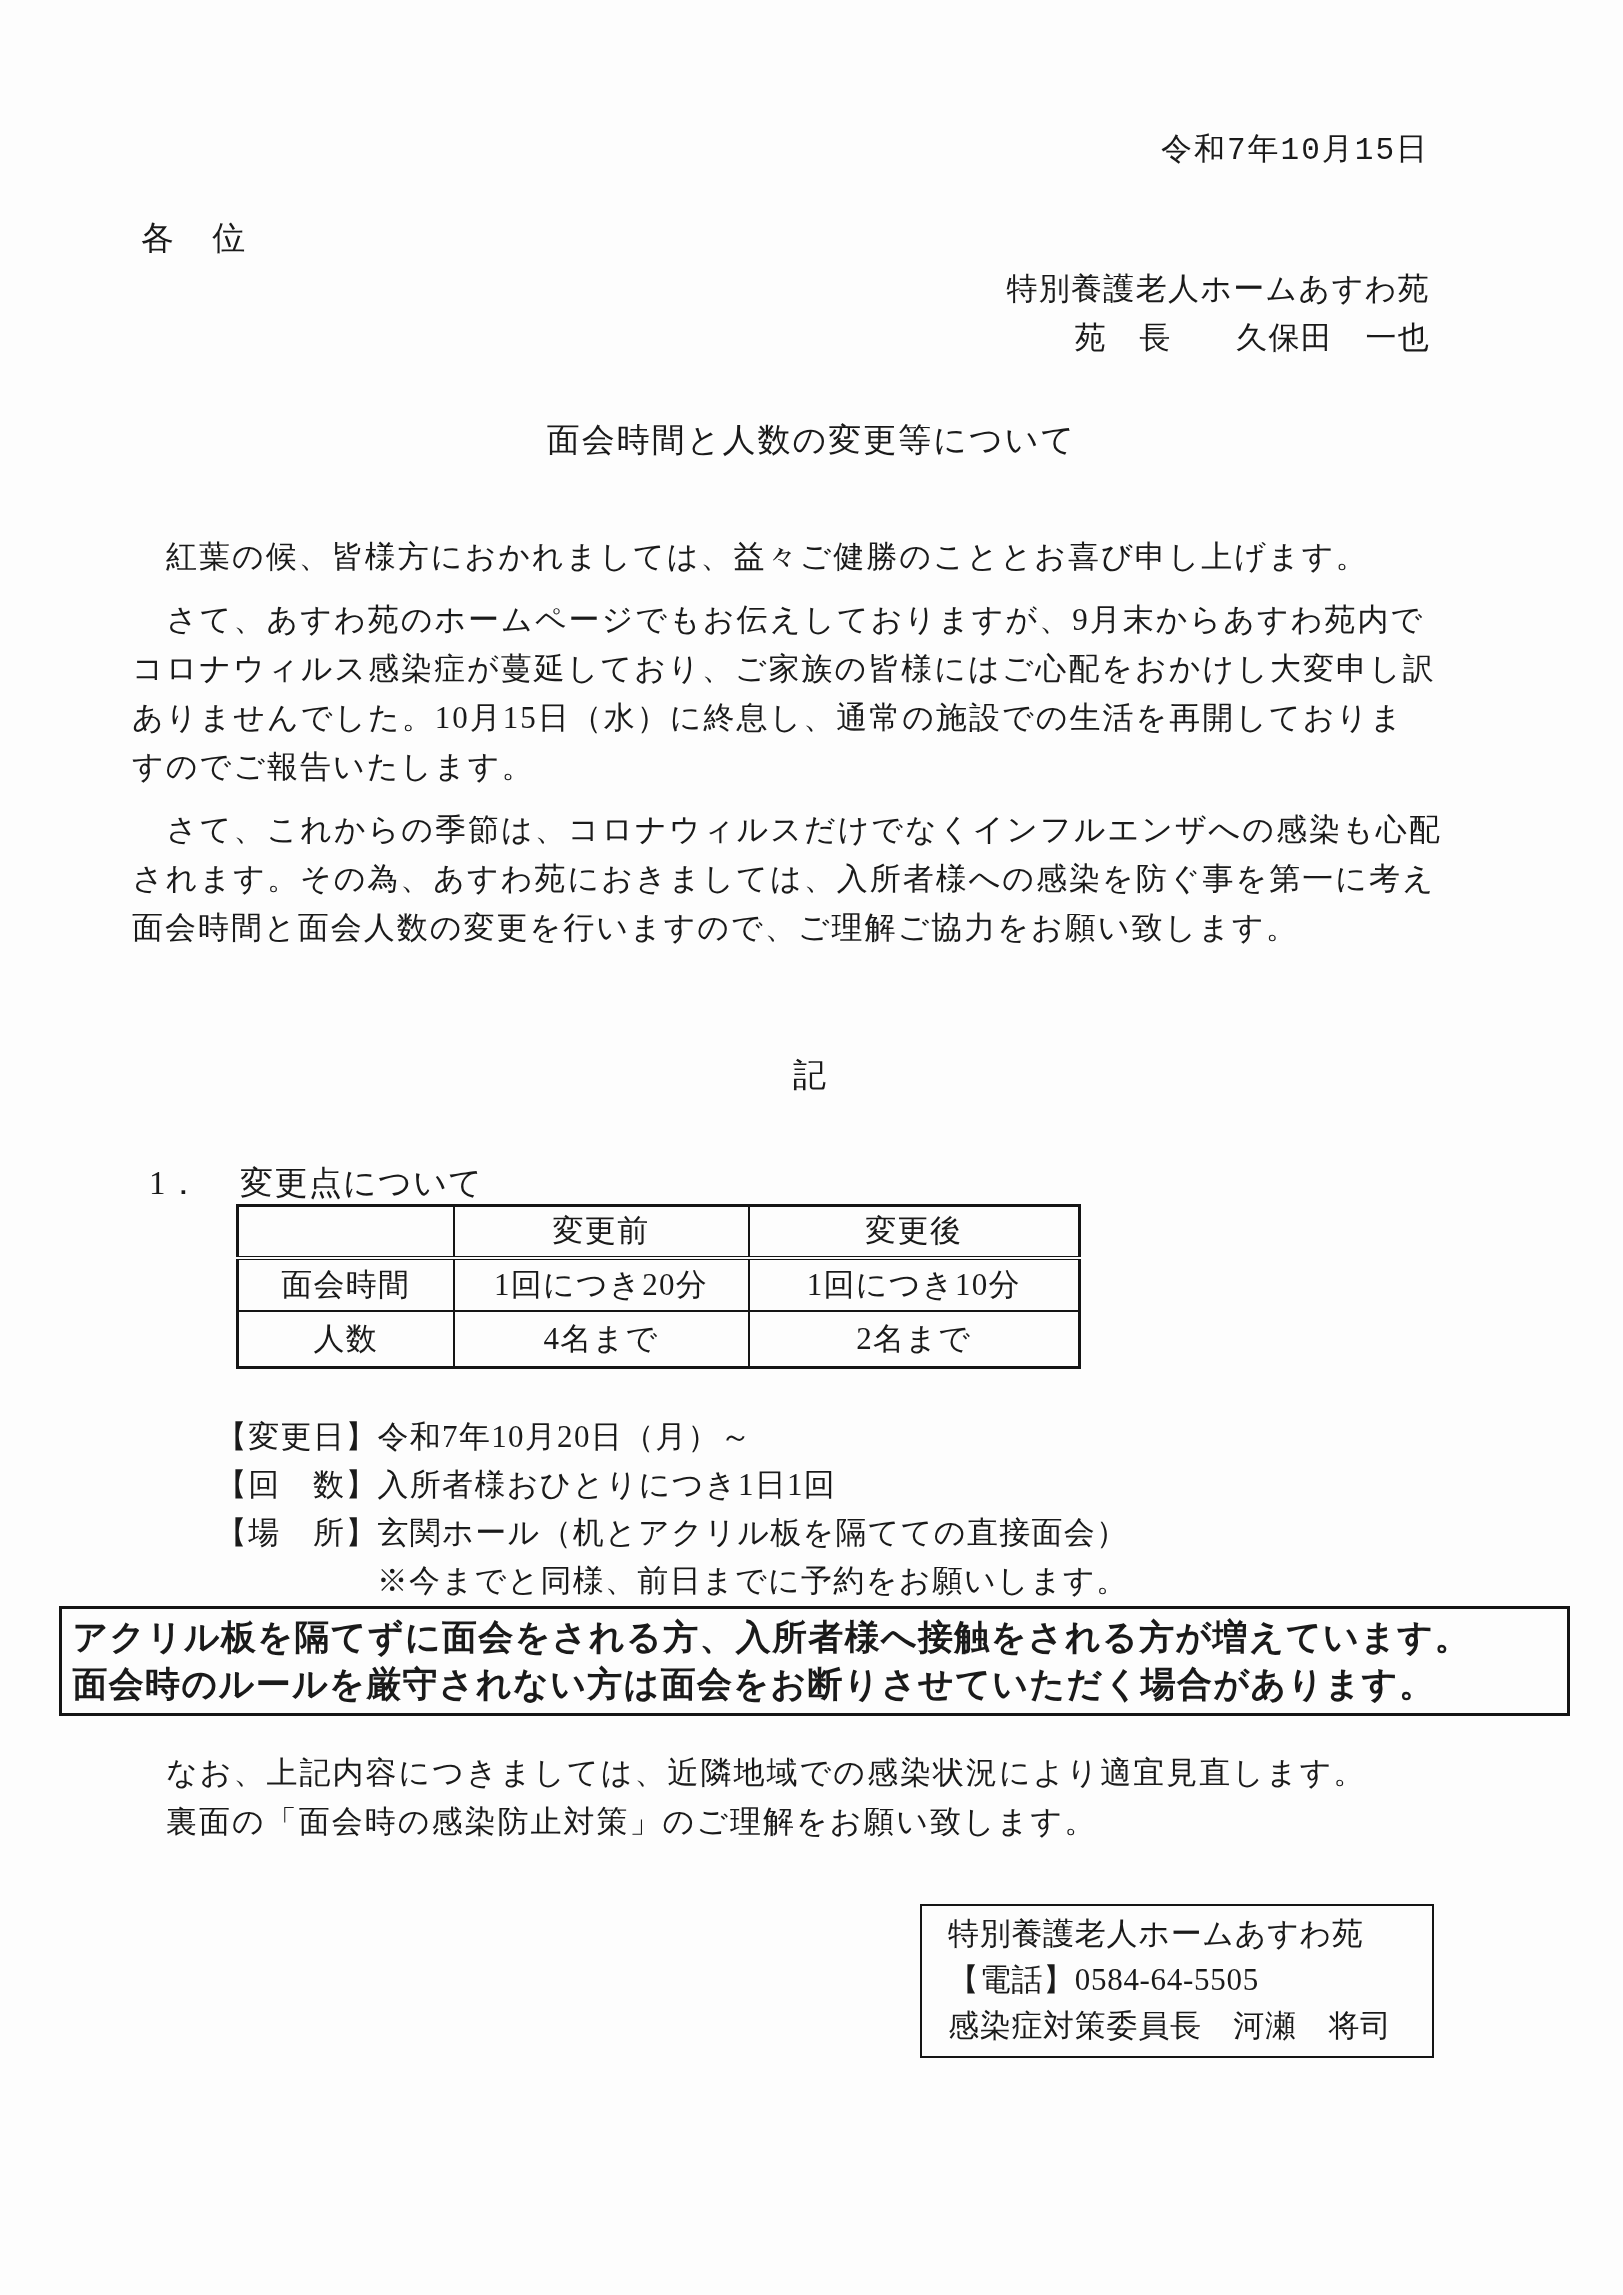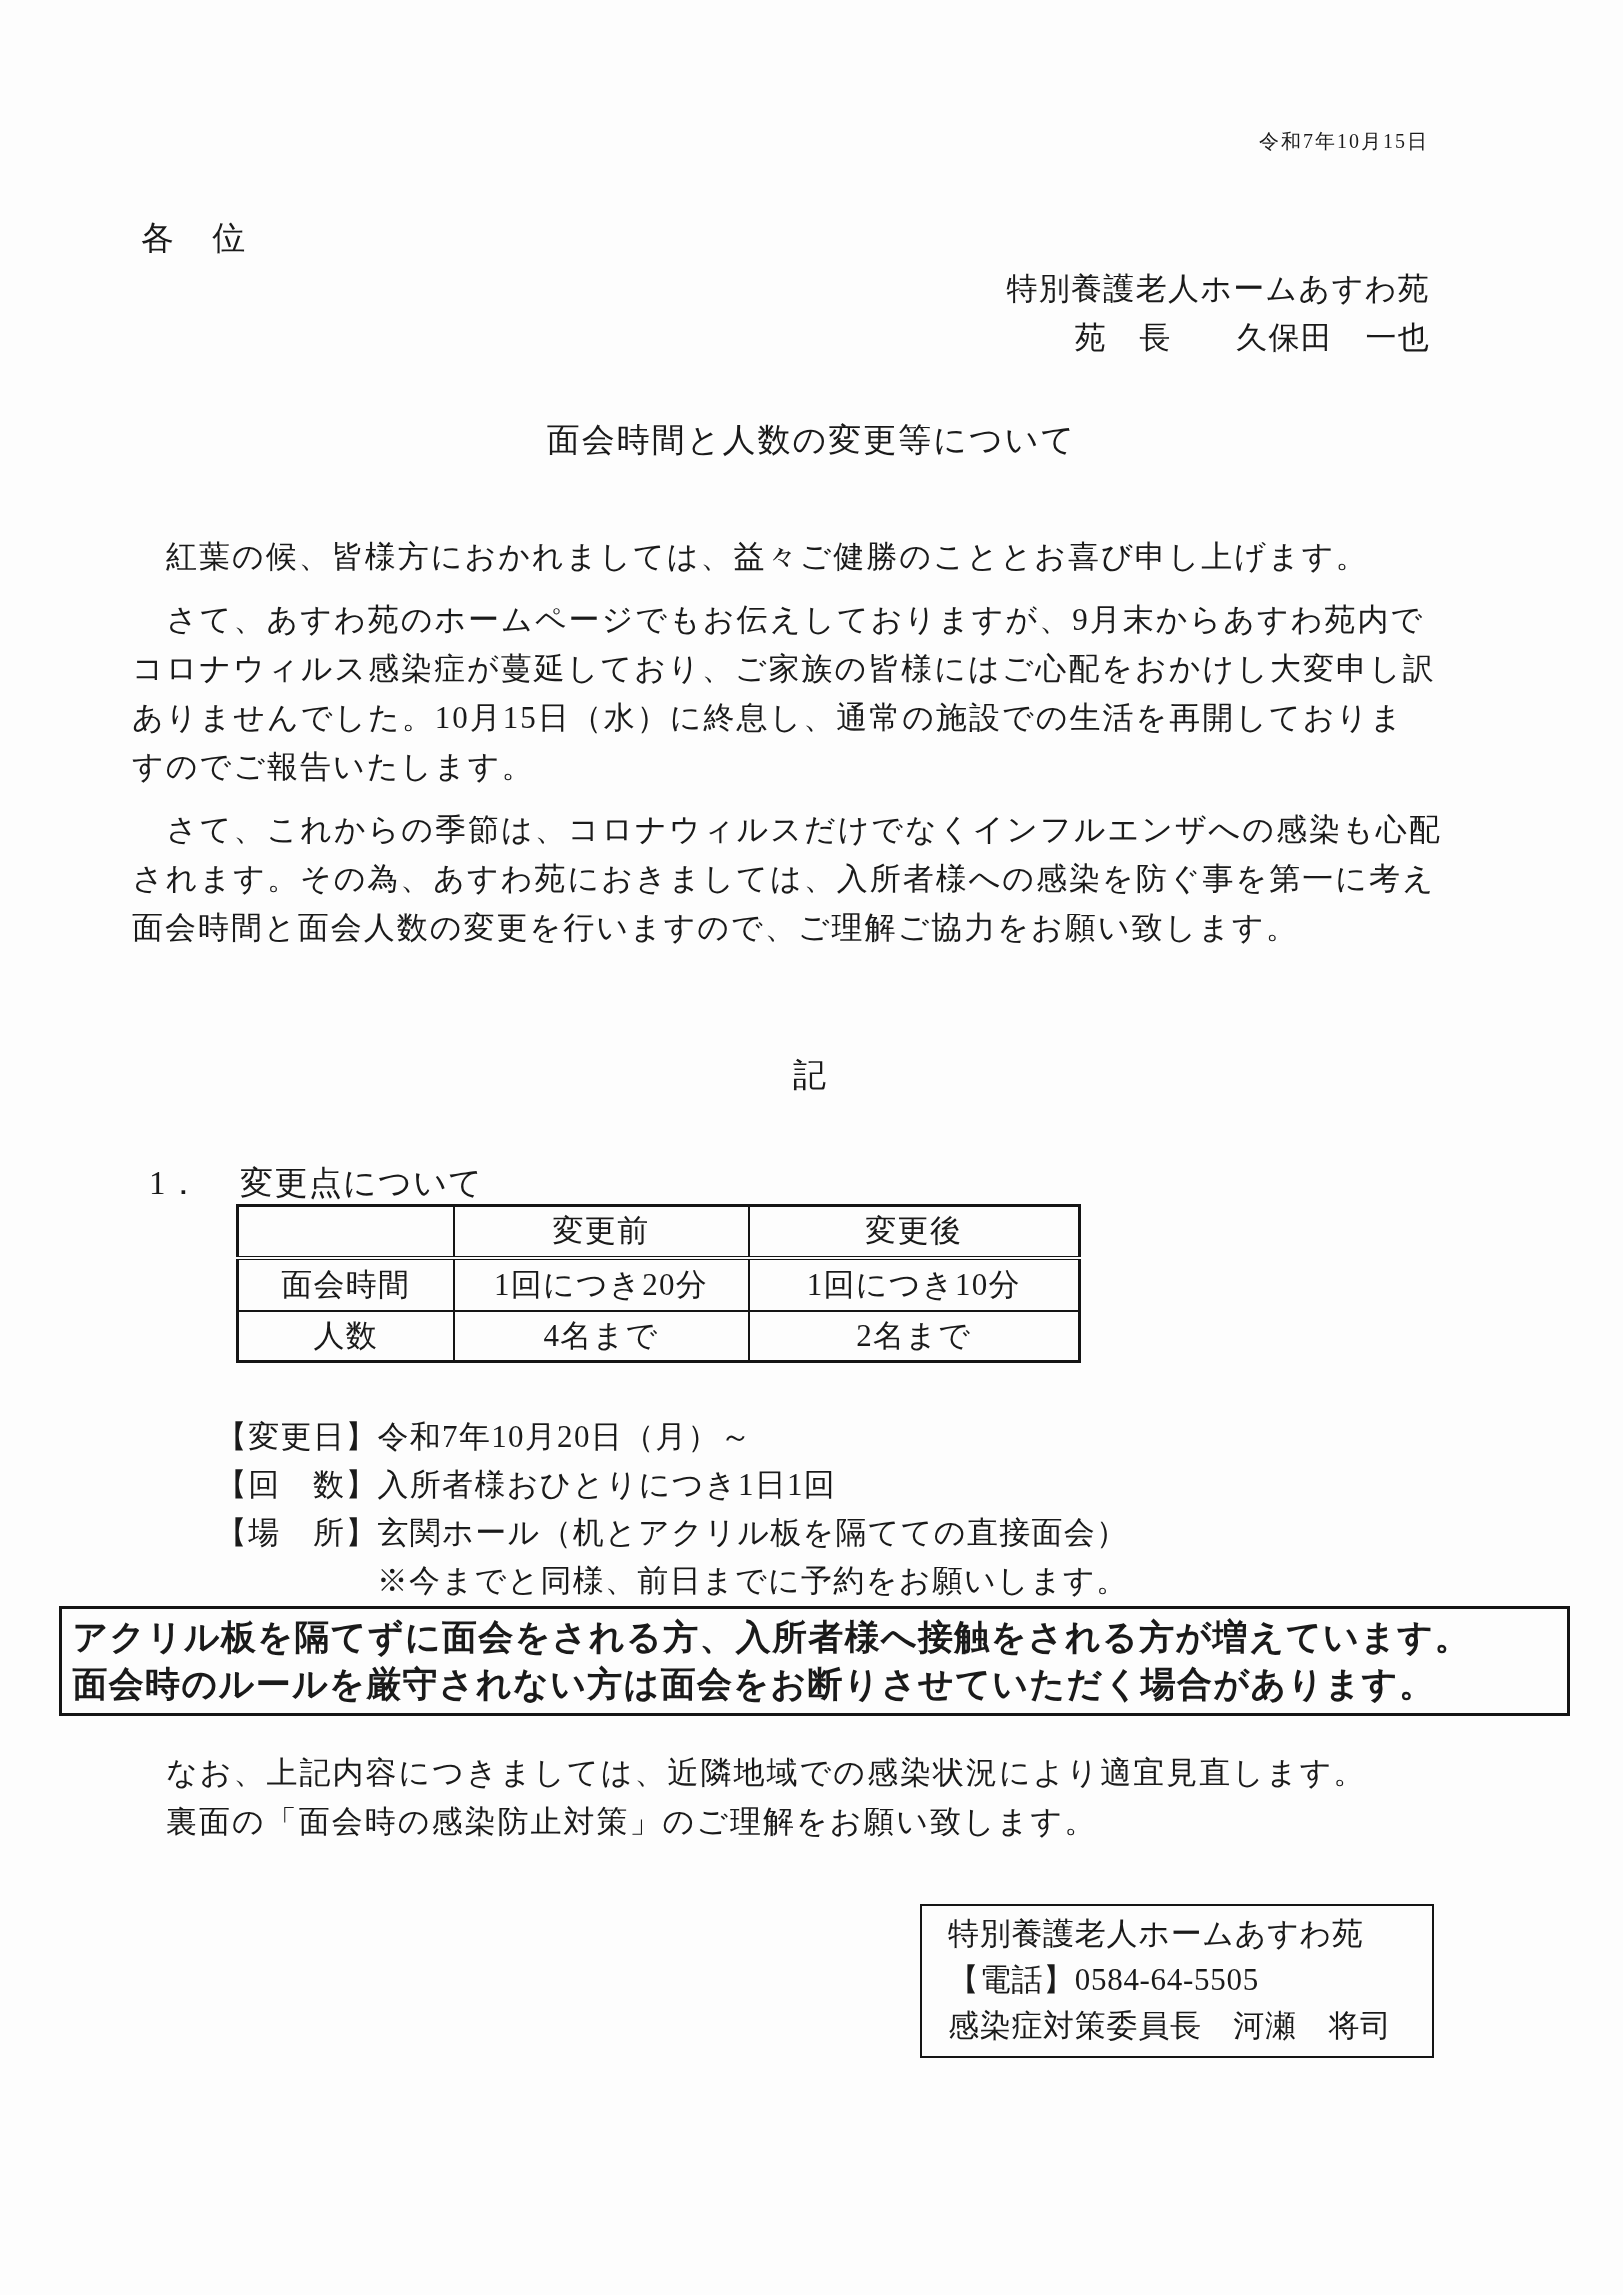--- a/index.html
+++ b/index.html
@@ -6,21 +6,21 @@
   .page{
     position:relative;
     width:1623px;height:2295px;
     margin:0 auto;
     background:#fdfdfd;
     color:#1a1a1a;
     font-family:"Liberation Serif","DejaVu Serif",serif;
     overflow:hidden;
   }
   .abs{position:absolute;}
-  .date{top:128px;right:194px;font-size:20px;letter-spacing:2px;}
+  .date{top:128px;right:194px;font-size:31px;letter-spacing:2px;font-family:Liberation Mono, monospace;}
   .recipient{top:216px;left:141px;font-size:33px;letter-spacing:2.6px;}
   .sender{top:264px;right:193px;text-align:right;font-size:31px;line-height:49px;letter-spacing:1.3px;}
   .doc-title{top:418px;left:0;width:100%;text-align:center;font-size:33px;letter-spacing:2px;}
   .body-block{top:518px;left:132px;width:1372px;font-size:31px;line-height:49px;letter-spacing:2px;}
   .body-block .line{white-space:nowrap;}
   .body-block .indent{text-indent:34px;margin-top:14px;}
   .highlight{top:922px;left:0;width:100%;text-align:center;font-size:37px;font-weight:bold;letter-spacing:2px;}
   .highlight .wavy{
     text-decoration-line:underline;
     text-decoration-style:wavy;
@@ -41,21 +41,21 @@
   .change-table col.c1{width:216px;}
   .change-table col.c2{width:295px;}
   .change-table col.c3{width:331px;}
   .change-table th,.change-table td{
     border:2px solid #151515;
     text-align:center;vertical-align:middle;
     font-weight:normal;padding:0;
   }
   .change-table thead tr{height:52px;}
   .change-table tbody tr.r1{height:53px;}
-  .change-table tbody tr.r2{height:51px;}
+  .change-table tbody tr.r2{height:57px;}
   .change-table thead th{border-bottom:4.6px double #151515;}
   .change-table th:first-child,.change-table td:first-child{border-left:3.3px solid #151515;}
   .change-table th:last-child,.change-table td:last-child{border-right:3.3px solid #151515;}
   .change-table thead th{border-top:3.3px solid #151515;}
   .change-table tbody tr.r2 td{border-bottom:3.3px solid #151515;}
   .details{top:1413px;left:216px;font-size:31px;line-height:48px;letter-spacing:1.3px;}
   .details .note{padding-left:26px;text-align:right;}
   .warn-box{
     top:1606px;left:59px;width:1511px;
     border:3.3px solid #151515;

